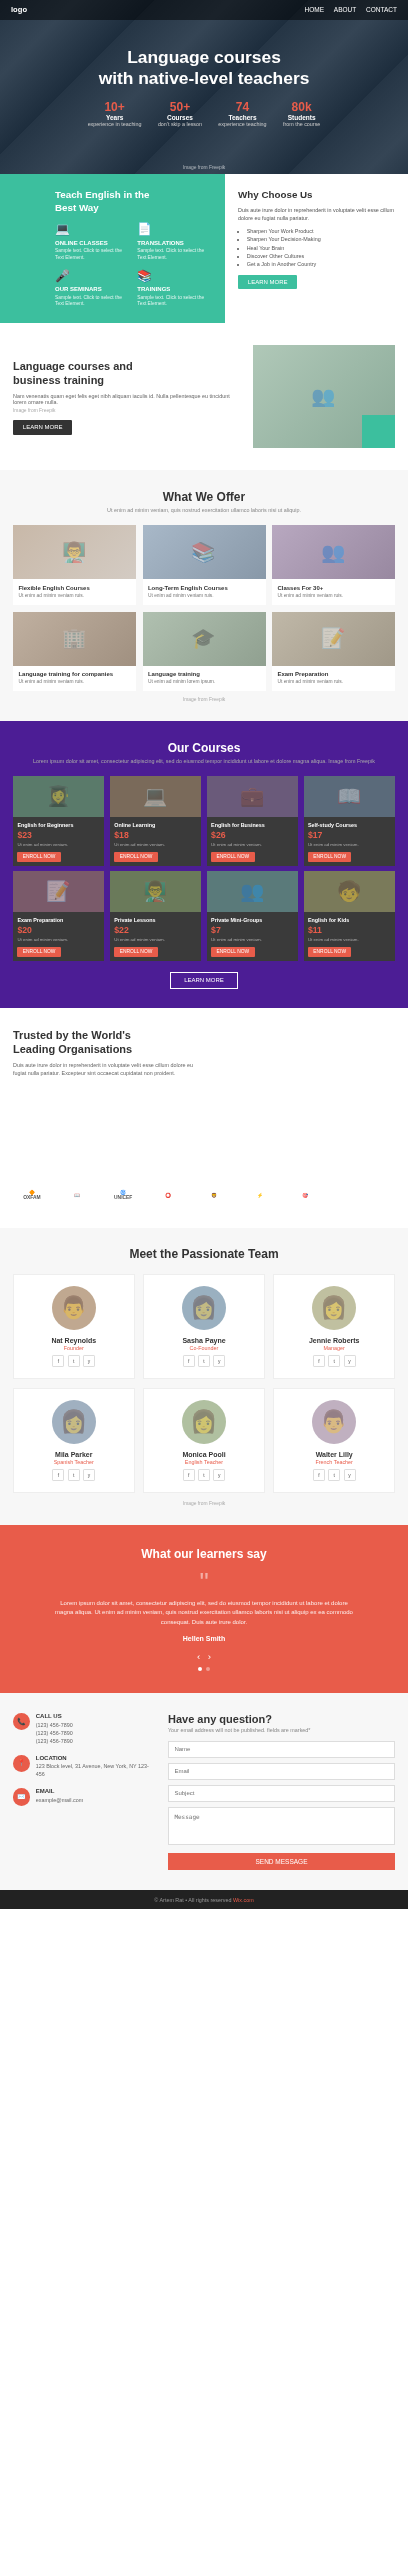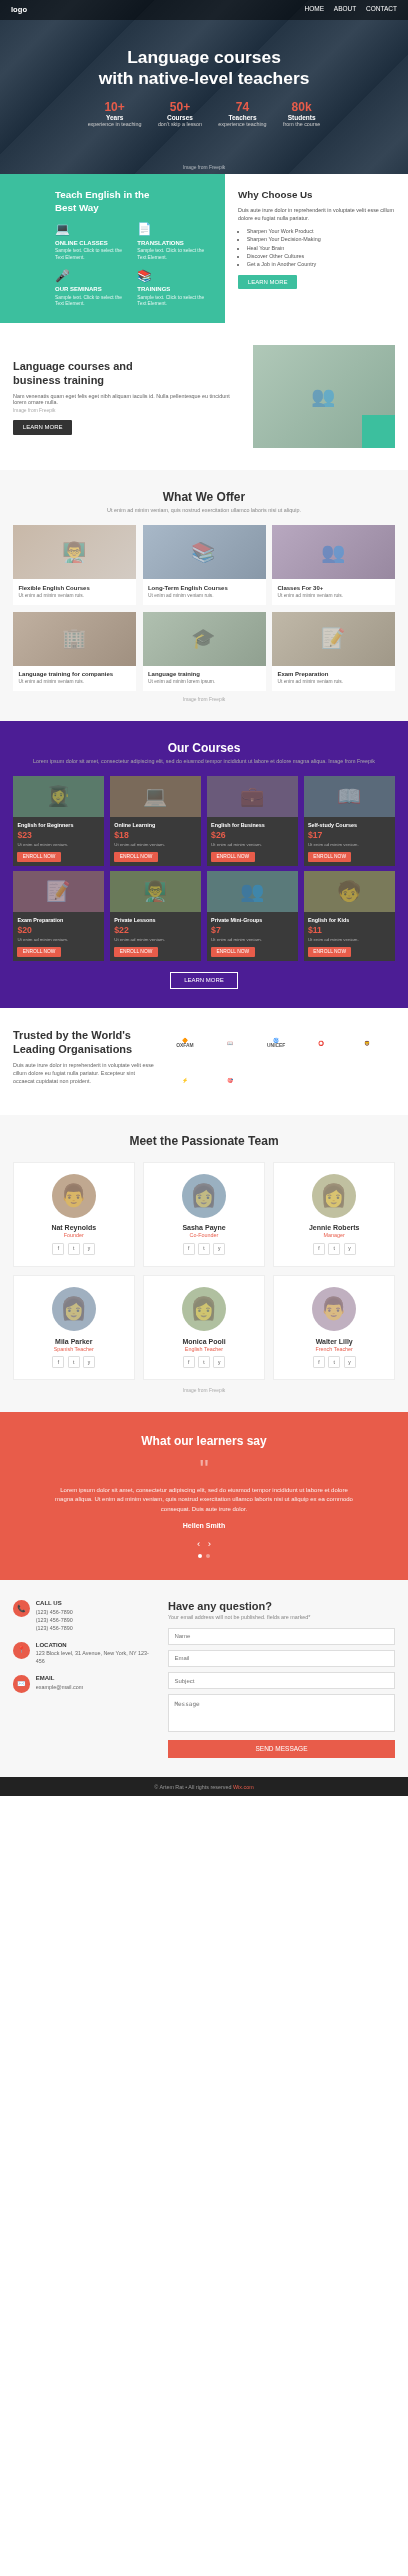--- a/index.html
+++ b/index.html
@@ -1,20 +1,20 @@
 <!DOCTYPE html>
 <html style="font-size:8.7px"><head>
   <meta charset="utf-8">
   <style>
     * { box-sizing: border-box; margin: 0; padding: 0; }
     body { font-family: Arial, sans-serif; width: 408px; overflow-x: hidden; color: #333; }
 
     
     nav {
-      display: flex; align-items: flex-start; justify-content: space-between;
+      display: flex; align-items: center; justify-content: space-between;
       padding: 5.4px 11px; background: rgba(0,0,0,0.5);
       position: absolute; top: 0; left: 0; width: 100%; z-index: 10;
     }
     .nav-logo { color: #fff; font-weight: bold; font-size: 7.6px; }
     .nav-links { display: flex; gap: 9.8px; }
     .nav-links a { color: #fff; text-decoration: none; font-size: 6.5px; text-transform: uppercase; }
 
     
     .hero {
       position: relative; height: 174px;
@@ -93,21 +93,21 @@
     .course-body .price { font-size: 8.7px; font-weight: bold; color: #e85c4a; margin: 2.2px 0; }
     .course-body p { font-size: 4.4px; color: #aaa; margin-bottom: 3.3px; }
     .btn-red { background: #e85c4a; color: #fff; border: none; padding: 2.2px 5.4px; font-size: 4.9px; cursor: pointer; border-radius: 1.1px; }
     .learn-more-row { text-align: center; margin-top: 11px; }
     .btn-outline-white { background: transparent; color: #fff; border: 0.5px solid #fff; padding: 4.4px 13px; font-size: 6px; cursor: pointer; }
 
     
     .trusted-section { padding: 19.6px 13px; background: #fff; }
     .trusted-section h2 { font-size: 11px; font-weight: bold; margin-bottom: 4.4px; line-height: 1.3; }
     .trusted-section p { font-size: 5.4px; color: #666; line-height: 1.5; margin-bottom: 9.8px; max-width: 191px; }
-    .trusted-layout { display: flex; gap: 11px; }
+    .trusted-layout { display: flex; gap: 11px; flex-direction: column; }
     .trusted-text { flex: 0 0 142px; }
     .trusted-logos { flex: 1; display: flex; flex-wrap: wrap; gap: 7.6px; align-items: center; }
     .trust-logo { width: 38px; height: 27px; display: flex; align-items: center; justify-content: center; }
     .trust-logo-inner { font-size: 4.9px; color: #555; text-align: center; font-weight: bold; }
 
     
     .team-section { padding: 19.6px 13px; background: #f7f7f7; }
     .team-grid { display: grid; grid-template-columns: repeat(3, 1fr); gap: 8.7px; }
     .team-card { background: #fff; padding: 11px 8.7px; text-align: center; border: 0.5px solid #eee; }
     .team-avatar { width: 44px; height: 44px; border-radius: 50%; margin: 0 auto 6.5px; background: #c0a890; overflow: hidden; }

